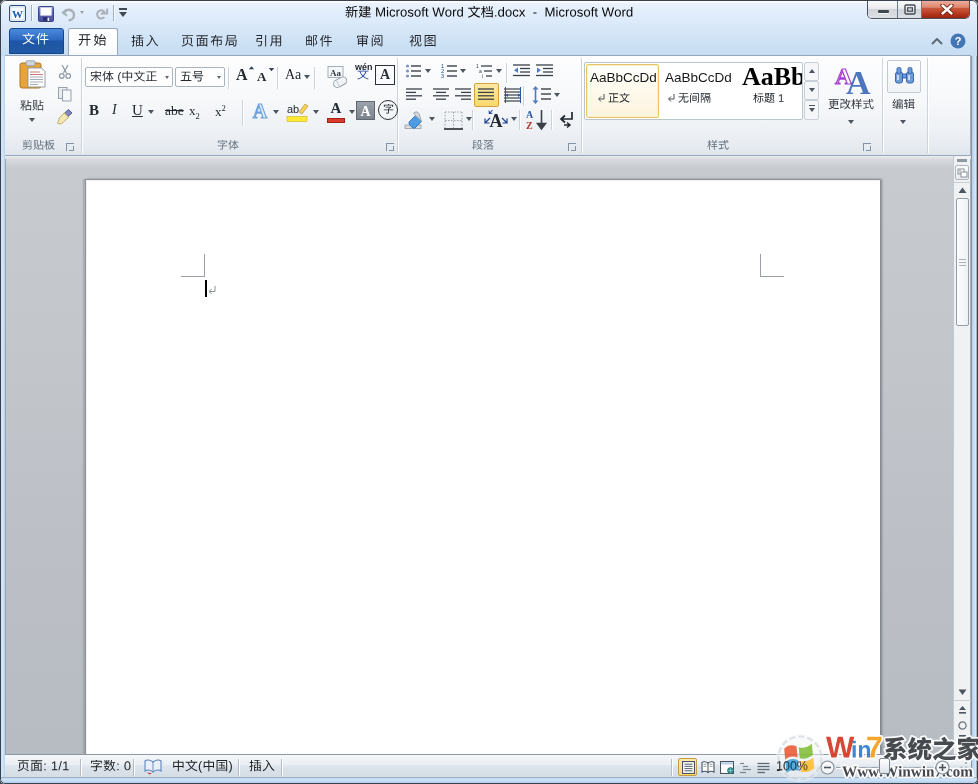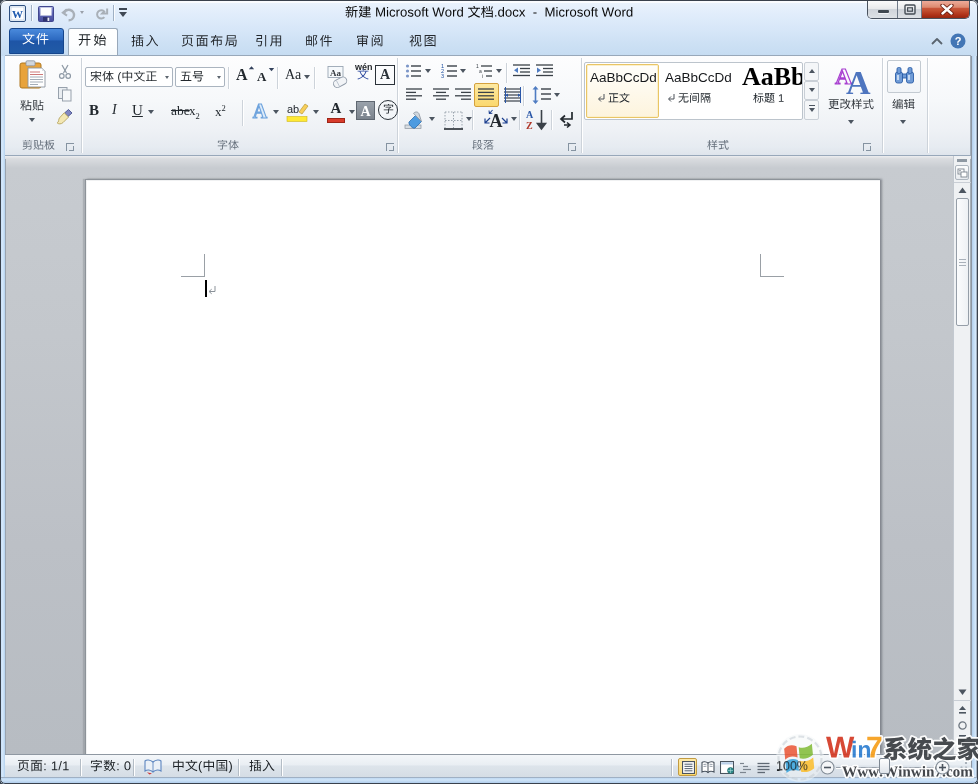--- a/index.html
+++ b/index.html
@@ -214,21 +214,21 @@
  <text x="1" y="8" font-size="9" font-weight="bold" fill="#26292d" font-family="Liberation Sans">wén</text>
 </svg>
 <div class="abs" style="left:352px;top:13px"><svg width="13" height="15" viewBox="0 0 13 15">
           <path transform="translate(0,9.6)" d="M5.08 -9.88C5.44 -9.29 5.82 -8.48 5.96 -7.99L6.96 -8.32C6.79 -8.81 6.37 -9.59 6.01 -10.16ZM0.6 -7.97V-7.08H2.47C3.18 -5.26 4.13 -3.68 5.36 -2.4C4.04 -1.3 2.42 -0.48 0.43 0.08C0.61 0.3 0.9 0.72 1 0.94C3 0.29 4.67 -0.58 6.02 -1.75C7.38 -0.55 9.01 0.34 10.98 0.88C11.14 0.62 11.4 0.24 11.6 0.05C9.68 -0.43 8.05 -1.28 6.72 -2.41C7.93 -3.65 8.86 -5.18 9.55 -7.08H11.45V-7.97ZM6.05 -3.04C4.92 -4.18 4.03 -5.54 3.41 -7.08H8.53C7.93 -5.46 7.1 -4.13 6.05 -3.04Z" fill="#27449c"></path>
         </svg></div>
 <div class="abs" style="left:370px;top:9px;width:20px;height:20px;border:1.4px solid #2a3138;text-align:center;font-size:14px;font-weight:bold;font-family:'Liberation Serif',serif;color:#2a3138;line-height:18px">A</div>
 <div class="abs" style="left:84px;top:46px;font-size:15px;font-weight:bold;font-family:'Liberation Serif',serif;color:#22282e">B</div>
 <div class="abs" style="left:107px;top:46px;font-size:14px;font-style:italic;font-family:'Liberation Serif',serif;color:#22282e">I</div>
 <div class="abs" style="left:127px;top:46px;font-size:15px;text-decoration:underline;font-family:'Liberation Serif',serif;color:#22282e">U</div>
 <div class="darr" style="left:143px;top:54px"></div>
-<div class="abs" style="left:166px;top:47px;font-size:13.5px;text-decoration:line-through;font-family:'Liberation Serif',serif;color:#22282e">abe</div>
+<div class="abs" style="left:160px;top:47px;font-size:13.5px;text-decoration:line-through;font-family:'Liberation Serif',serif;color:#22282e">abe</div>
 <div class="abs" style="left:184px;top:47px;font-size:13px;font-family:'Liberation Serif',serif;color:#22282e">x<sub style="font-size:8.5px">2</sub></div>
 <div class="abs" style="left:210px;top:47px;font-size:13px;font-family:'Liberation Serif',serif;color:#22282e">x<sup style="font-size:8.5px">2</sup></div>
 <div class="gsep" style="left:237px;top:44px;height:26px"></div>
 <svg class="abs" style="left:244px;top:44px" width="22" height="22" viewBox="0 0 22 22">
         <text x="11" y="18" text-anchor="middle" font-size="20" font-weight="bold" fill="#dcebfa" stroke="#6ea3dd" stroke-width="1.1" font-family="Liberation Serif">A</text>
       </svg>
 <div class="darr" style="left:268px;top:54px"></div>
 <svg class="abs" style="left:281px;top:44px" width="24" height="24" viewBox="0 0 24 24">
  <text x="1" y="13" font-size="11" fill="#22282e" font-family="Liberation Sans">ab</text>
  <path d="M13 12 l6 -8 3 2 -6 8z" fill="#f8cf5a" stroke="#b99a33" stroke-width="0.7"></path>

